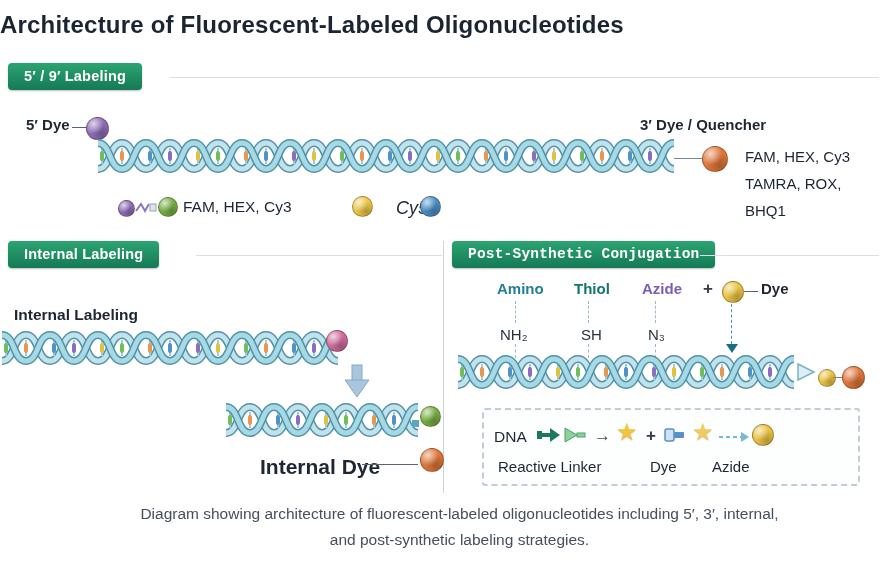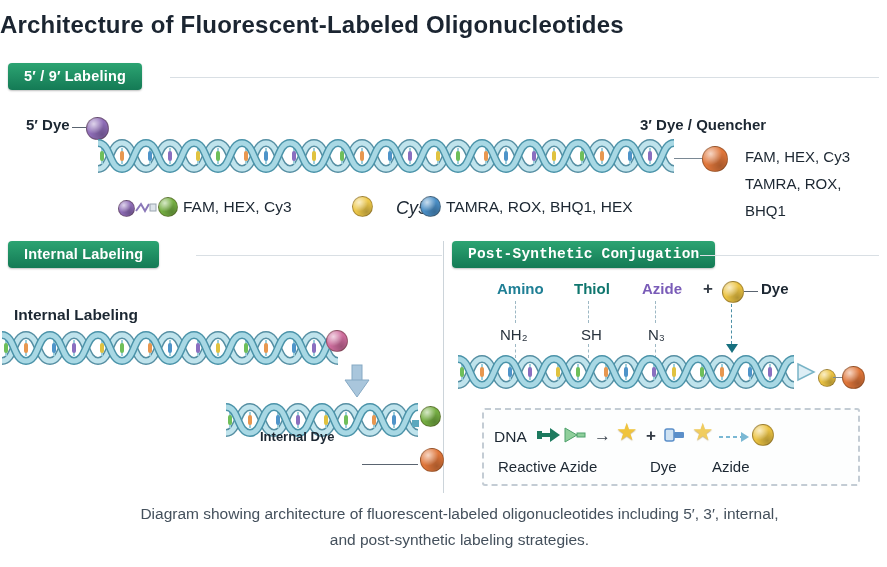--- a/index.html
+++ b/index.html
@@ -134,21 +134,20 @@
     <path d="M1,11 L6,4 L10,11 L14,4" stroke="#8a77b8" stroke-width="2" fill="none"></path>
     <rect x="15" y="4" width="6" height="7" fill="#dde3ea" stroke="#9aa5b0"></rect>
   </svg>
   <span class="sphere" style="left: 158px; top: 197px; width: 18px; height: 18px; background-color: rgb(118, 176, 67);"></span>
   <div class="lbl" style="left:183px;top:198px;font-size:15.5px;">FAM, HEX, Cy3</div>
 
   <span class="sphere" style="left: 352px; top: 196px; width: 19px; height: 19px; background-color: rgb(237, 200, 74);"></span>
   <div class="lbl" style="left:396px;top:198px;font-size:18px;font-style:italic;">Cy5,</div>
 
   <span class="sphere" style="left: 420px; top: 196px; width: 19px; height: 19px; background-color: rgb(74, 143, 199);"></span>
-  <div class="lbl" style="left:446px;top:198px;font-size:15.5px;">TAMRA, ROX, BHQ1, HEX</div>
 
   <div class="tab" style="left:8px;top:241px;">Internal Labeling</div>
   <div class="rule" style="left:196px;top:255px;width:246px;"></div>
 
   <div class="vdivider" style="left:443px;top:241px;height:252px;"></div>
 
   <div class="lbl bold" style="left:14px;top:306px;font-size:15.5px;">Internal Labeling</div>
 
   <svg class="helix" style="position:absolute;left:2px;top:328px;" width="336" height="40" viewBox="0 0 336 40">
       <path d="M0,33 C13,33 11,7 24,7 C37,7 35,33 48,33 C61,33 59,7 72,7 C85,7 83,33 96,33 C109,33 107,7 120,7 C133,7 131,33 144,33 C157,33 155,7 168,7 C181,7 179,33 192,33 C205,33 203,7 216,7 C229,7 227,33 240,33 C253,33 251,7 264,7 C277,7 275,33 288,33 C301,33 299,7 312,7 C325,7 323,33 336,33" fill="none" stroke="#568fa3" stroke-width="8" stroke-linecap="round"></path>
@@ -210,21 +209,21 @@
       <rect x="146" y="15" width="4" height="10" rx="2" fill="#e8974f"></rect>
       <line x1="168" y1="12" x2="168" y2="28" stroke="#9ccfdc" stroke-width="2"></line>
       <rect x="166" y="15" width="4" height="10" rx="2" fill="#4f94c9"></rect>
       <path d="M0,7 C13,7 11,33 24,33 C37,33 35,7 48,7 C61,7 59,33 72,33 C85,33 83,7 96,7 C109,7 107,33 120,33 C133,33 131,7 144,7 C157,7 155,33 168,33 C181,33 179,7 192,7" fill="none" stroke="#4a93a9" stroke-width="8" stroke-linecap="round"></path>
       <path d="M0,7 C13,7 11,33 24,33 C37,33 35,7 48,7 C61,7 59,33 72,33 C85,33 83,7 96,7 C109,7 107,33 120,33 C133,33 131,7 144,7 C157,7 155,33 168,33 C181,33 179,7 192,7" fill="none" stroke="#a8d8e4" stroke-width="5"></path>
     </svg>
   <span class="abs" style="left:412px;top:420px;width:7px;height:7px;background:#5ba8be;"></span>
   <span class="sphere" style="left: 420px; top: 406px; width: 19px; height: 19px; background-color: rgb(118, 176, 67);"></span>
   <span class="sphere" style="left: 420px; top: 448px; width: 22px; height: 22px; background-color: rgb(224, 118, 58);"></span>
 
-  <div class="lbl bold" style="left:260px;top:429px;font-size:13px;">Internal Dye</div>
+  <div class="lbl bold" style="left:260px;top:455px;font-size:21px;">Internal Dye</div>
   <div class="connector" style="left:362px;top:464px;width:56px;"></div>
 
   <div class="tab" style="left:452px;top:241px;font-family:Liberation Mono, monospace;">Post-Synthetic Conjugation</div>
   <div class="rule" style="left:700px;top:255px;width:179px;"></div>
 
   <div class="lbl dyecolor" style="left: 497px; top: 280px; color: rgb(31, 127, 149);">Amino</div>
   <div class="lbl dyecolor" style="left: 574px; top: 280px; color: #0f766e;">Thiol</div>
   <div class="lbl dyecolor" style="left: 642px; top: 280px; color: rgb(122, 92, 184);">Azide</div>
   <div class="plus" style="left:703px;top:279px;">+</div>
   <span class="sphere" style="left: 722px; top: 281px; width: 20px; height: 20px; background-color: rgb(236, 196, 67);"></span>
@@ -305,20 +304,20 @@
     <rect x="1" y="3" width="9" height="12" rx="2" fill="#cfe2f2" stroke="#5b8fc9" stroke-width="1.5"></rect>
     <rect x="10" y="6" width="10" height="6" rx="1" fill="#5b8fc9"></rect>
   </svg>
   <div class="star light" style="left:692px;top:420px;">★</div>
   <svg width="32" height="14" style="position:absolute;left:718px;top:430px;">
     <line x1="1" y1="7" x2="23" y2="7" stroke="#7ab8d4" stroke-width="2" stroke-dasharray="4 3"></line>
     <polygon points="23,2 31,7 23,12" fill="#7ab8d4"></polygon>
   </svg>
   <span class="sphere" style="left: 752px; top: 424px; width: 20px; height: 20px; background-color: rgb(236, 196, 67);"></span>
 
-  <div class="lbl" style="left:498px;top:458px;">Reactive Azide</div>
+  <div class="lbl" style="left:498px;top:458px;">Reactive Linker</div>
   <div class="lbl" style="left:650px;top:458px;">Dye</div>
   <div class="lbl" style="left:712px;top:458px;">Azide</div>
 
   <div class="caption" style="top:505px;">Diagram showing architecture of fluorescent-labeled oligonucleotides including 5′, 3′, internal,</div>
   <div class="caption" style="top:531px;">and post-synthetic labeling strategies.</div>
 
 </div>
 
 </body></html>

